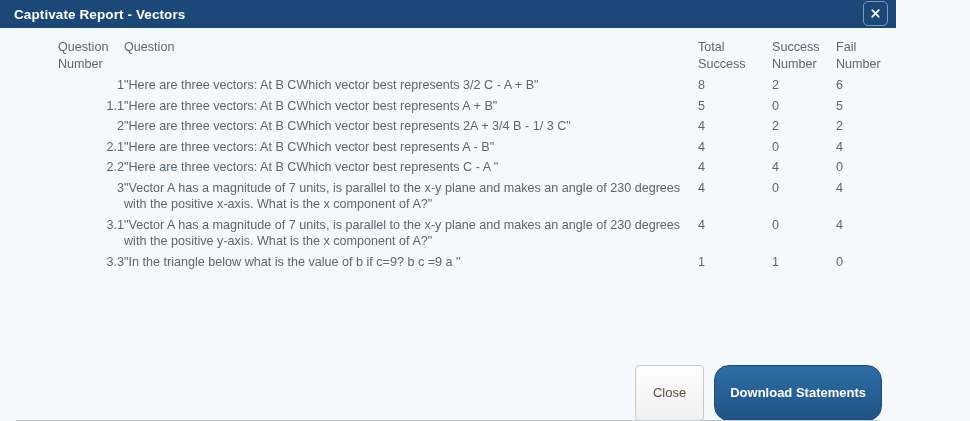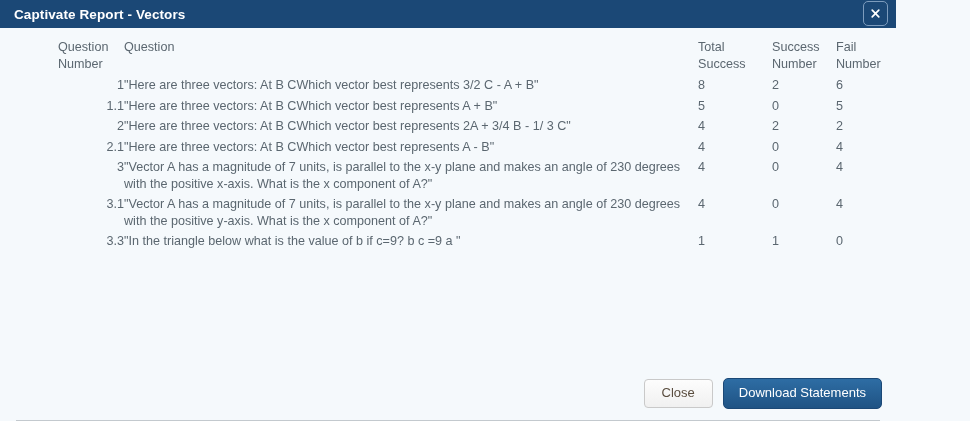--- a/index.html
+++ b/index.html
@@ -108,45 +108,44 @@
     left: 16px;
     right: 16px;
     bottom: 0;
     height: 1px;
     background: #c3c9ce;
   }
   .footer {
     flex: 0 0 56px;
     position: relative;
     display: flex;
-    align-items: center;
     justify-content: flex-end;
     padding-right: 14px;
     gap: 10px;
     background: #f5f9fc;
   }
   .btn-close {
     font-family: "Liberation Sans", sans-serif;
     font-size: 13px;
     color: #5a4d3f;
     background: linear-gradient(#fdfdfd, #f0f0f0);
     border: 1px solid #c9c9c9;
     border-radius: 4px;
     padding: 6px 17px 7px 17px;
     cursor: pointer;
     line-height: 14px;
   }
   .btn-download {
     font-family: "Liberation Sans", sans-serif;
     font-size: 13px;
-    font-weight: normal;
+    font-weight: bold;
     color: #ffffff;
     background: linear-gradient(#2e6da4, #1f5384);
     border: 1px solid #1b4876;
-    border-radius: 5px;
+    border-radius: 15px;
     padding: 7px 15px 8px 15px;
     cursor: pointer;
     line-height: 14px;
   }
 </style>
 </head>
 <body>
 
 <div class="dialog">
 
@@ -223,20 +222,28 @@
           </tr>
           <tr>
             <td class="td-qnum">2.1</td>
             <td class="td-qtext">"Here are three vectors: At B CWhich vector best represents A - B"</td>
             <td class="td-num">4</td>
             <td class="td-num">0</td>
             <td class="td-num">4</td>
             <td class="td-num">0%</td>
           </tr>
           <tr>
+            <td class="td-qnum">2.2</td>
+            <td class="td-qtext">"Here are three vectors: At B CWhich vector best represents C - A "</td>
+            <td class="td-num">4</td>
+            <td class="td-num">4</td>
+            <td class="td-num">0</td>
+            <td class="td-num">100%</td>
+          </tr>
+          <tr>
             <td class="td-qnum">3</td>
             <td class="td-qtext">"Vector A has a magnitude of 7 units, is parallel to the x-y plane and makes an angle of 230 degrees with the positive x-axis. What is the x component of A?"</td>
             <td class="td-num">4</td>
             <td class="td-num">0</td>
             <td class="td-num">4</td>
             <td class="td-num">0%</td>
           </tr>
           <tr>
             <td class="td-qnum">3.1</td>
             <td class="td-qtext">"Vector A has a magnitude of 7 units, is parallel to the x-y plane and makes an angle of 230 degrees with the positive y-axis. What is the x component of A?"</td>

